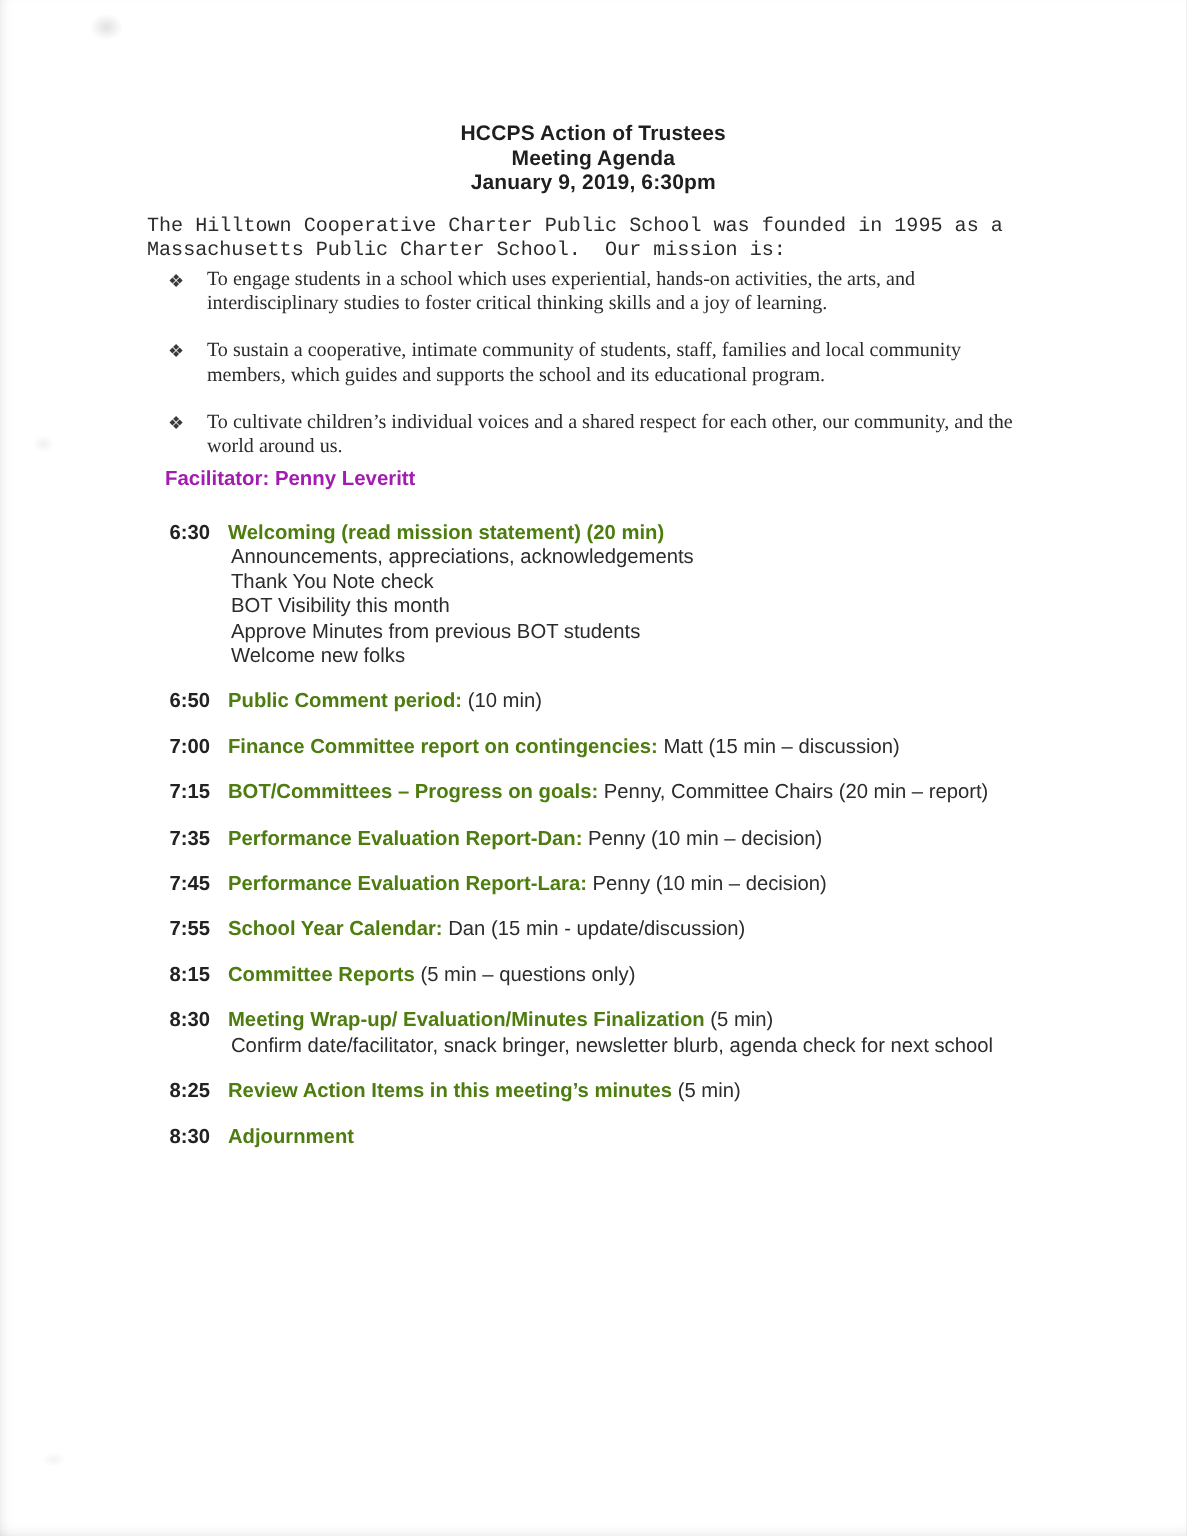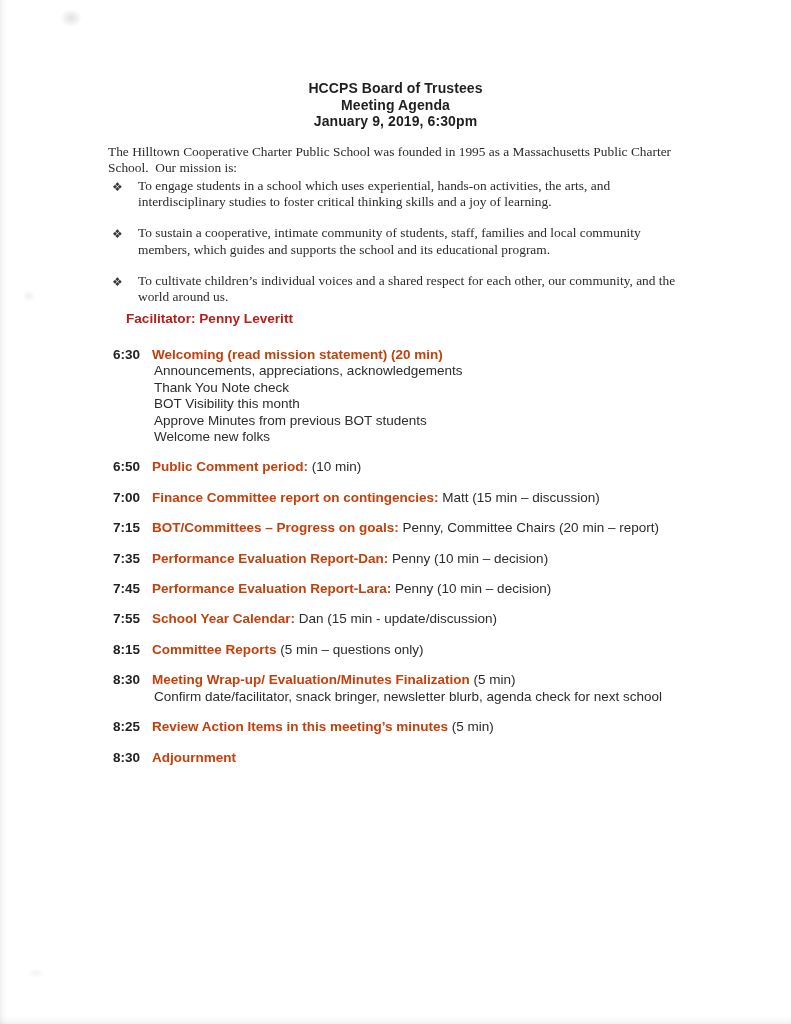--- a/index.html
+++ b/index.html
@@ -22,57 +22,57 @@
   .doc-header{
     position:absolute;left:0;right:0;top:80px;
     text-align:center;
     font-weight:bold;
     font-size:14px;line-height:16.5px;
     letter-spacing:.1px;
     color:#1f1f1f;
   }
 
   .intro{
-    position:absolute;left:108px;top:144px;width:584px;
-    font-family:Liberation Serif, serif;
+    position:absolute;left:98px;top:144px;width:584px;
+    font-family:Liberation Mono, monospace;
     font-size:13.4px;line-height:16.4px;
     color:#2b2b2b;
     white-space:pre-wrap;
   }
   .bullets{position:absolute;left:112px;top:178px;width:582px;
     font-family:"Liberation Serif", serif;
     font-size:13.4px;line-height:16.2px;color:#2b2b2b;}
   .bullet-row{display:flex;margin-bottom:15px;}
   .bullet-row .glyph{flex:0 0 26px;font-size:12px;color:#3a3a3a;padding-top:1px;}
   .bullet-row .btxt{flex:1;}
   .bullet-row.b3{margin-top:14px;}
 
   .facilitator{
     position:absolute;left:110px;top:311px;
-    font-weight:bold;font-size:13.6px;color:#b91c1c;margin-left:16px;
+    font-weight:bold;font-size:13.6px;color:#a21caf;
   }
 
   .agenda{position:absolute;left:113px;top:347px;width:600px;font-size:13.5px;line-height:16.4px;color:#2c2c2c;}
   .agenda-row{display:flex;margin-bottom:14px;}
   .agenda-row .time{flex:0 0 39px;font-weight:bold;color:#222;}
   .agenda-row .body{flex:1;}
-  .t-bold{font-weight:bold;color:#c2410c;}
+  .t-bold{font-weight:bold;color:#4d7c0f;}
   .sub{padding-left:2px;}
 </style>
 </head>
 <body>
 
 <div class="page">
 
   <div class="smudge s1"></div>
   <div class="smudge s2"></div>
   <div class="smudge s3"></div>
 
   <div class="doc-header">
-    <div>HCCPS Board of Trustees</div>
+    <div>HCCPS Action of Trustees</div>
     <div>Meeting Agenda</div>
     <div>January 9, 2019, 6:30pm</div>
   </div>
 
   <div class="intro">The Hilltown Cooperative Charter Public School was founded in 1995 as a Massachusetts Public Charter School.  Our mission is:</div>
 
   <div class="bullets">
     <div class="bullet-row">
       <span class="glyph">❖</span>
       <span class="btxt">To engage students in a school which uses experiential, hands-on activities, the arts, and interdisciplinary studies to foster critical thinking skills and a joy of learning.</span>

